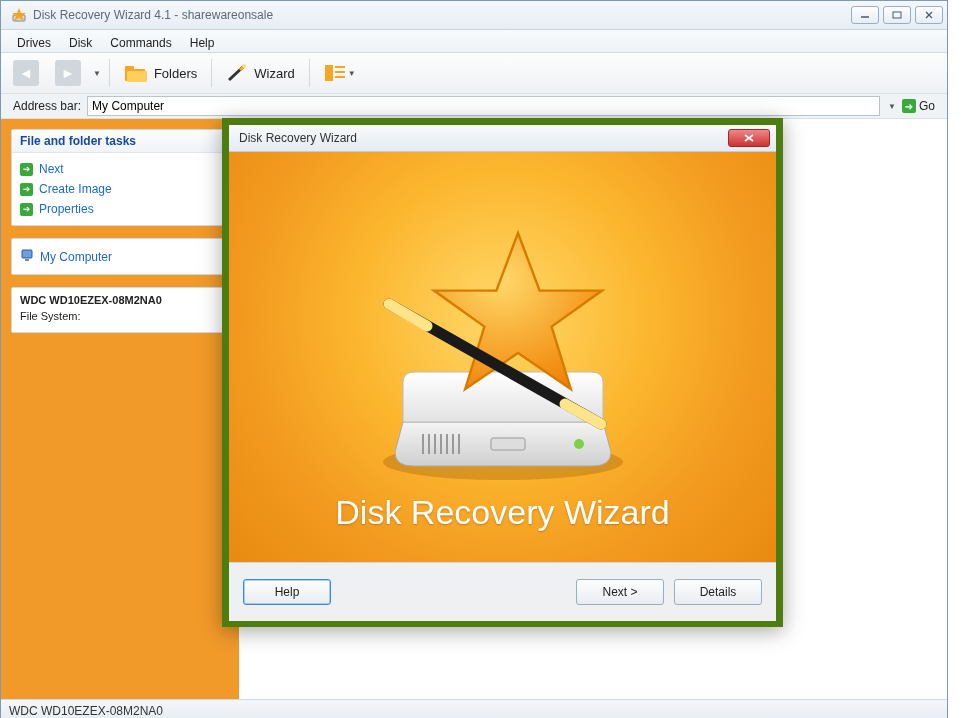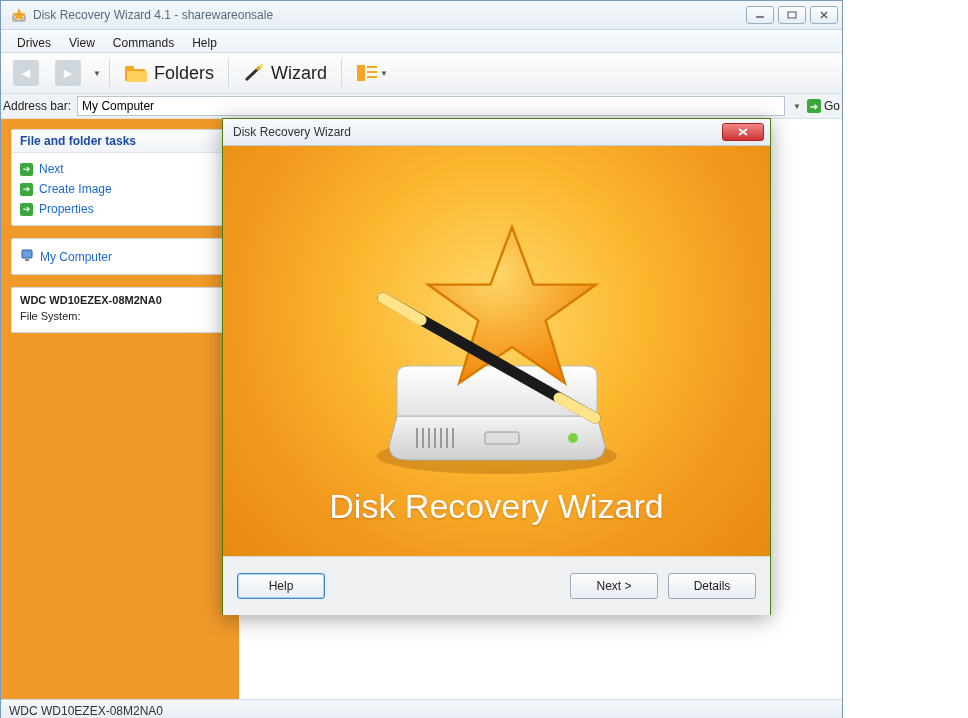--- a/index.html
+++ b/index.html
@@ -1,47 +1,47 @@
 <!DOCTYPE html>
 <html><head>
 <meta charset="utf-8">
 <style>
 html,body{margin:0;padding:0;font-family:"Segoe UI",Tahoma,sans-serif;font-size:12px;color:#222;background:#fff;}
-.window{width:843px;height:718px;position:relative;border:1px solid #7a9ab8;box-sizing:border-box;background:#fff;}
+.window{width:948px;height:718px;position:relative;border:1px solid #7a9ab8;box-sizing:border-box;background:#fff;}
 .titlebar{height:28px;background:linear-gradient(#f4f8fb,#e6edf4);border-bottom:1px solid #c8d4e0;display:flex;align-items:center;padding:0 4px;}
 .titlebar .app-icon{width:16px;height:16px;margin:0 6px;}
 .titlebar .title{color:#5a6a7a;font-size:12px;flex:1;}
 .win-btns{display:flex;gap:4px;}
 .win-btn{width:26px;height:16px;border:1px solid #9aaec0;border-radius:3px;background:linear-gradient(#fdfefe,#e6eef5);display:flex;align-items:center;justify-content:center;font-size:9px;color:#4a5a6a;}
 .menubar{height:22px;background:linear-gradient(#f9fbfd,#eef2f6);border-bottom:1px solid #d0dae4;display:flex;align-items:flex-end;padding:0 8px;gap:2px;}
 .menubar span{padding:2px 8px;}
 .toolbar{height:40px;background:linear-gradient(#fdfdfd,#eef1f4);border-bottom:1px solid #d8e0e8;display:flex;align-items:center;padding:0 6px;gap:4px;}
 .tb-btn{height:30px;display:flex;align-items:center;padding:0 6px;border-radius:3px;}
 .tb-sep{width:1px;height:28px;background:#d0d8e0;margin:0 4px;}
 .nav-arrow{width:26px;height:26px;background:#cfd6dc;border-radius:3px;display:flex;align-items:center;justify-content:center;color:#fff;font-size:14px;}
 .folders-icon svg,.wizard-icon svg,.view-icon svg{display:block;}
-.tb-label{margin-left:6px;font-size:18px;}
-.addrbar{height:24px;background:#f0f3f6;border-bottom:1px solid #d8e0e8;display:flex;align-items:center;padding:0 2px;gap:6px;}
+.tb-label{margin-left:6px;font-size:13px;}
+.addrbar{height:24px;background:#f0f3f6;border-bottom:1px solid #d8e0e8;display:flex;align-items:center;padding:0 12px;gap:6px;}
 .addrbar input{flex:1;height:18px;border:1px solid #b8c4d0;padding:0 4px;font-size:12px;background:#fff;}
 .go-btn{display:flex;align-items:center;gap:3px;}
 .go-arrow{width:14px;height:14px;background:#3aa83a;display:flex;align-items:center;justify-content:center;color:#fff;font-size:10px;border-radius:2px;}
 .body{height:calc(100% - 28px - 22px - 40px - 24px - 22px);display:flex;}
 .sidebar{width:238px;background:#f19a2a;padding:10px;box-sizing:border-box;overflow:hidden;}
 .panel{background:#fff;border:1px solid #d0dae4;margin-bottom:12px;border-radius:2px;overflow:hidden;}
 .panel-header{background:linear-gradient(#fdfdfd,#f0f4f8);padding:4px 8px;font-weight:bold;color:#1a4aa0;border-bottom:1px solid #e0e6ec;font-size:12px;}
 .panel-body{padding:6px 8px;}
 .task-link{display:flex;align-items:center;gap:6px;padding:3px 0;color:#1a6ad0;font-size:12px;}
 .task-link .link-arrow{width:13px;height:13px;background:#3aa83a;border-radius:2px;display:flex;align-items:center;justify-content:center;color:#fff;font-size:9px;}
 .place-link{display:flex;align-items:center;gap:6px;padding:3px 0;color:#1a6ad0;font-size:12px;}
 .details-body{font-size:11px;color:#222;padding:6px 8px 10px;}
 .details-body .d-name{font-weight:bold;margin-bottom:4px;}
 .content{flex:1;background:#fff;}
 .statusbar{height:22px;background:linear-gradient(#f4f7fa,#e6ecf2);border-top:1px solid #d0dae4;display:flex;align-items:center;padding:0 8px;font-size:12px;color:#333;}
 
-.modal{position:absolute;left:221px;top:117px;width:547px;height:495px;border:1px solid #4d7c0f;background:#f0f0f0;box-shadow:0 4px 20px rgba(0,0,0,.35);}
+.modal{position:absolute;left:221px;top:117px;width:547px;height:495px;border:7px solid #4d7c0f;background:#f0f0f0;box-shadow:0 4px 20px rgba(0,0,0,.35);}
 .modal-titlebar{height:26px;background:linear-gradient(#f8fafc,#e4ebf2);border-bottom:1px solid #c0cedc;display:flex;align-items:center;padding:0 6px;}
 .modal-titlebar .mtitle{flex:1;font-size:12px;color:#333;padding-left:4px;}
 .modal-close{width:40px;height:16px;background:linear-gradient(#e88,#c33);border:1px solid #a22;border-radius:3px;display:flex;align-items:center;justify-content:center;color:#fff;font-size:10px;}
 .modal-body{height:410px;background:radial-gradient(circle at 50% 40%, #ffd96a 0%, #fcb62e 40%, #f29a1f 70%, #e88a10 100%);position:relative;display:flex;flex-direction:column;align-items:center;justify-content:center;}
 .modal-body .hero-title{position:absolute;bottom:30px;width:100%;text-align:center;color:#fff;font-size:34px;font-weight:300;text-shadow:0 1px 2px rgba(160,80,0,.5);}
 .modal-footer{height:58px;background:#eef0f2;border-top:1px solid #d0d6dc;display:flex;align-items:center;padding:0 14px;gap:10px;}
 .modal-footer .spacer{flex:1;}
 .mbtn{min-width:86px;height:24px;border:1px solid #9aaec0;border-radius:3px;background:linear-gradient(#fdfdfd,#e8edf2);font-size:12px;display:flex;align-items:center;justify-content:center;}
 .mbtn.help{border:1px solid #3a8ad0;box-shadow:0 0 0 1px rgba(60,150,230,.4) inset;}
 .drop-caret{font-size:8px;color:#555;margin-left:2px;}
@@ -74,21 +74,21 @@
           <svg width="10" height="8">
             <line x1="2" y1="1" x2="8" y2="7" stroke="#4a5a6a" stroke-width="1.3"></line>
             <line x1="8" y1="1" x2="2" y2="7" stroke="#4a5a6a" stroke-width="1.3"></line>
           </svg>
         </div>
     </div>
   </div>
 
   <div class="menubar">
     <span>Drives</span>
-    <span>View</span>
+    <span>Disk</span>
     <span>Commands</span>
     <span>Help</span>
   </div>
 
   <div class="toolbar">
     <div class="tb-btn">
         <div class="nav-arrow">◄</div>
       </div>
     <div class="tb-btn">
         <div class="nav-arrow">►</div>

